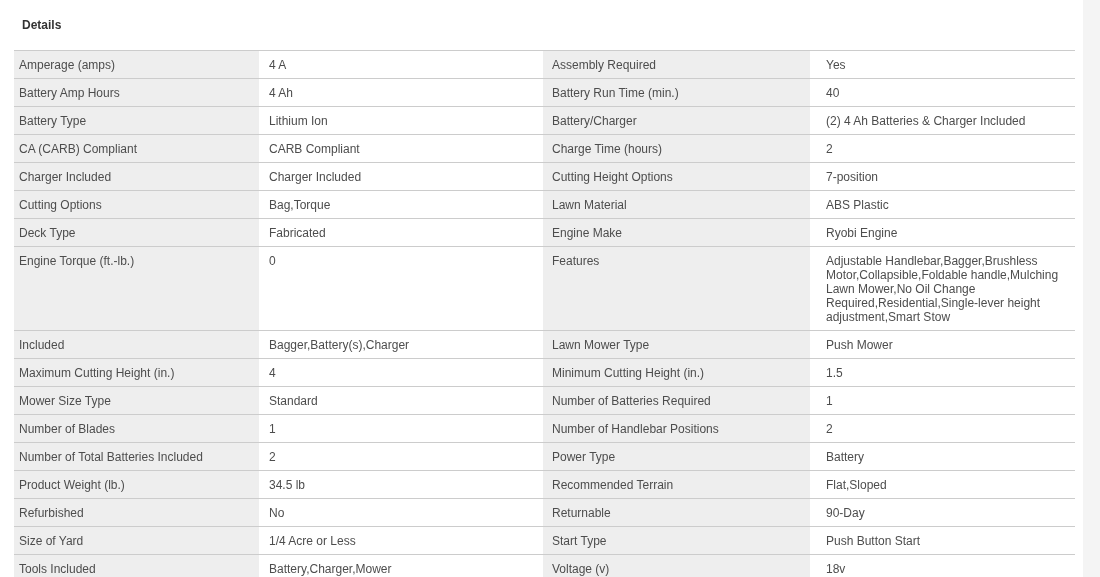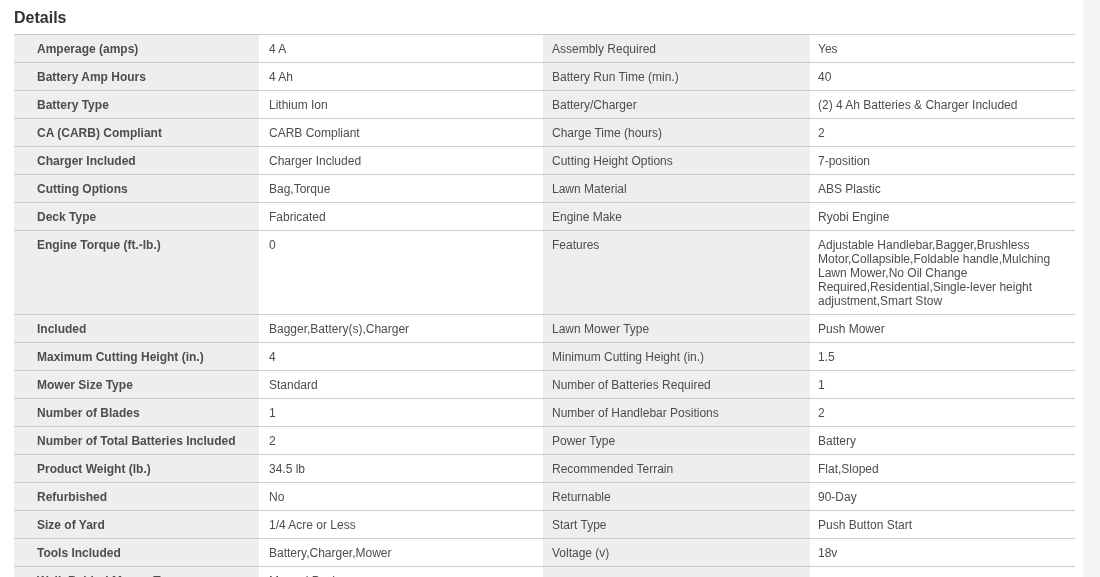--- a/index.html
+++ b/index.html
@@ -25,23 +25,23 @@
   }
   .gutter {
     position: absolute;
     top: 0;
     right: 0;
     width: 17px;
     height: 577px;
     background: var(--gutter-bg);
   }
   .details-heading {
-    margin: 0;
+    margin: 8px;
     padding: 10px 0 9px 14px;
-    font-size: 16px;
+    font-size: 12px;
     line-height: 15px;
     font-weight: bold;
     color: var(--heading-text);
   }
   .spec-table {
     margin-left: 14px;
     width: 1061px;
     border-bottom: 1px solid var(--border);
   }
   .spec-row {
@@ -51,24 +51,24 @@
   }
   .cell {
     font-size: 12px;
     line-height: 14px;
     color: var(--cell-text);
     padding: 7px 10px 6px;
     min-height: 27px;
     overflow-wrap: break-word;
   }
   .label-cell { background: var(--label-bg); }
-  .c1 { padding-left: 23px; font-weight: bold; }
+  .c1 { padding-left: 5px; }
   .c2 { }
   .c3 { padding-left: 9px; }
-  .c4 { padding-left: 8px; padding-right: 4px; }
+  .c4 { padding-left: 16px; padding-right: 4px; }
 </style>
 </head>
 <body>
 
 <h2 class="details-heading">Details</h2>
 
 <div class="spec-table">
   <div class="spec-row">
     <div class="cell label-cell c1">Amperage (amps)</div>
     <div class="cell value-cell c2">4 A</div>

